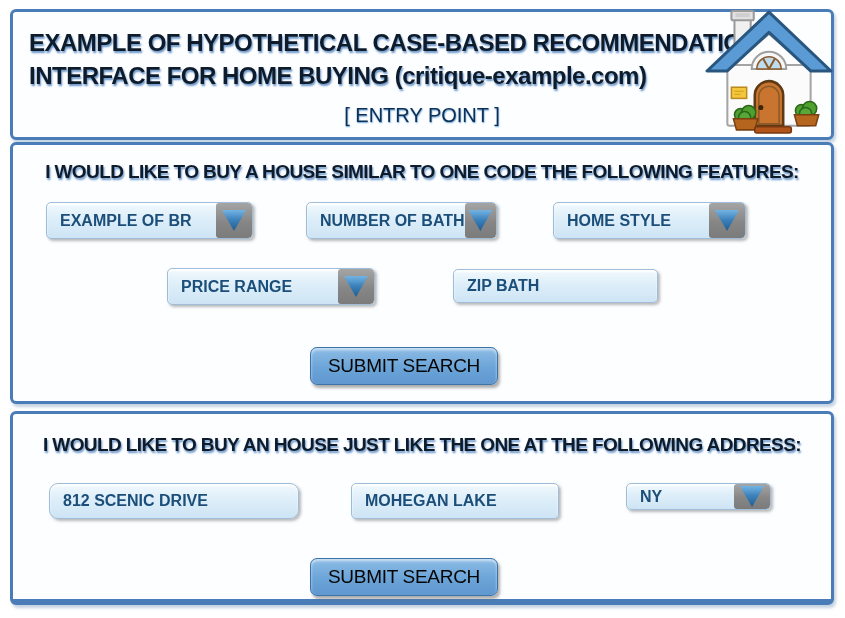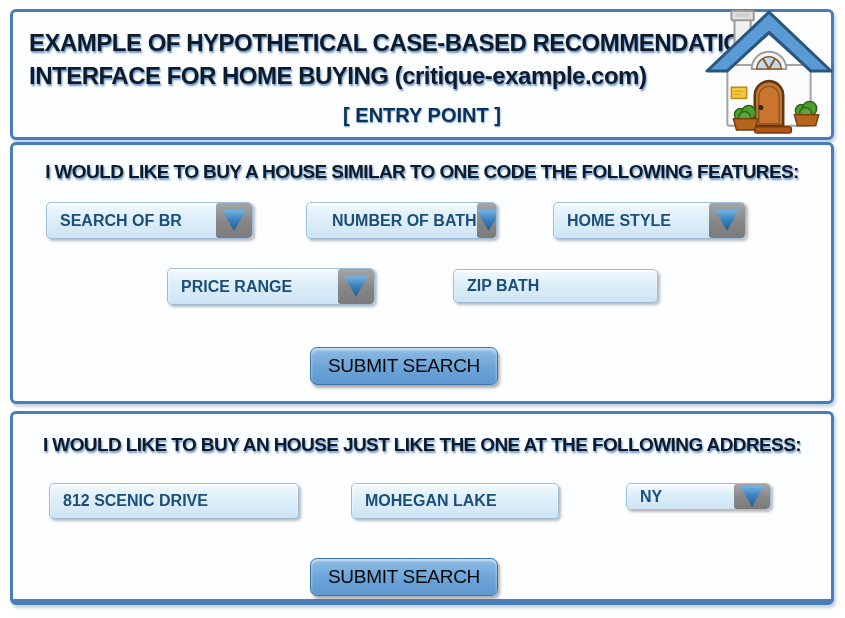--- a/index.html
+++ b/index.html
@@ -17,21 +17,21 @@
   #panel-address { top:411px; height:194px; border-bottom-width:6px; }
 
   .big-title {
     position:absolute; left:16px; top:14px; width:700px;
     font-size:24px; line-height:33px; font-weight:bold; letter-spacing:-0.5px;
     color:#0d1b2b; text-shadow:1px 2px 2px rgba(93,140,196,0.95);
     white-space:nowrap;
   }
   .entry-point {
     position:absolute; left:0; right:0; top:92px; text-align:center;
-    font-size:20px; font-weight:bold; color:#0f3055; letter-spacing:0px;
+    font-size:20px; font-weight:normal; color:#0f3055; letter-spacing:0px;
     text-shadow:0.5px 1px 1.5px #5e9bd6;
   }
   .section-heading {
     position:absolute; left:0; right:0; text-align:center; white-space:nowrap;
     font-size:19px; font-weight:bold; letter-spacing:-0.6px;
     color:#0d1b2b; text-shadow:1px 2px 2px rgba(93,140,196,0.95);
   }
 
   .field, .dropdown {
     position:absolute; box-sizing:border-box; border:1px solid #9fbdd8;
@@ -114,27 +114,27 @@
       <polygon points="89,107 113,107 110,118 92,118" fill="#b5651d" stroke="#7a4010" stroke-width="1.5"></polygon>
 
       <rect x="50" y="119" width="36" height="6" rx="2" fill="#b0541a" stroke="#7a3810" stroke-width="1.5"></rect>
     </svg>
   </div>
 
   <div class="panel" id="panel-similar">
     <div class="section-heading" style="top:16px;">I WOULD LIKE TO BUY A HOUSE SIMILAR TO ONE CODE THE FOLLOWING FEATURES:</div>
 
     <div class="dropdown" style="left:33px; top:57px; width:207px; height:37px;">
-      <span class="field-label">SEARCH OF BR</span>
+      <span class="field-label">EXAMPLE OF BR</span>
       <span class="dd-arrow-box">
           <span class="dd-tri"></span>
         </span>
     </div>
 
-    <div class="dropdown" style="left:293px; top:57px; width:191px; height:37px;padding-left:12px;">
+    <div class="dropdown" style="left:293px; top:57px; width:191px; height:37px;">
       <span class="field-label">NUMBER OF BATH</span>
       <span class="dd-arrow-box">
           <span class="dd-tri"></span>
         </span>
     </div>
 
     <div class="dropdown" style="left:540px; top:57px; width:193px; height:37px;">
       <span class="field-label">HOME STYLE</span>
       <span class="dd-arrow-box">
           <span class="dd-tri"></span>
@@ -151,21 +151,21 @@
     <div class="field" style="left:440px; top:124px; width:205px; height:34px;">
       <span class="field-label">ZIP BATH</span>
     </div>
 
     <div class="submit-btn" style="left:297px; top:202px; width:188px; height:38px;">SUBMIT SEARCH</div>
   </div>
 
   <div class="panel" id="panel-address">
     <div class="section-heading" style="top:20px;">I WOULD LIKE TO BUY AN HOUSE JUST LIKE THE ONE AT THE FOLLOWING ADDRESS:</div>
 
-    <div class="field" style="left:36px; top:69px; width:250px; height:36px;">
+    <div class="field" style="left:36px; top:69px; width:250px; height:36px;border-radius:9px;">
       <span class="field-label">812 SCENIC DRIVE</span>
     </div>
 
     <div class="field" style="left:338px; top:69px; width:208px; height:36px;">
       <span class="field-label">MOHEGAN LAKE</span>
     </div>
 
     <div class="dropdown" style="left:613px; top:69px; width:145px; height:27px;">
       <span class="field-label">NY</span>
       <span class="dd-arrow-box">

